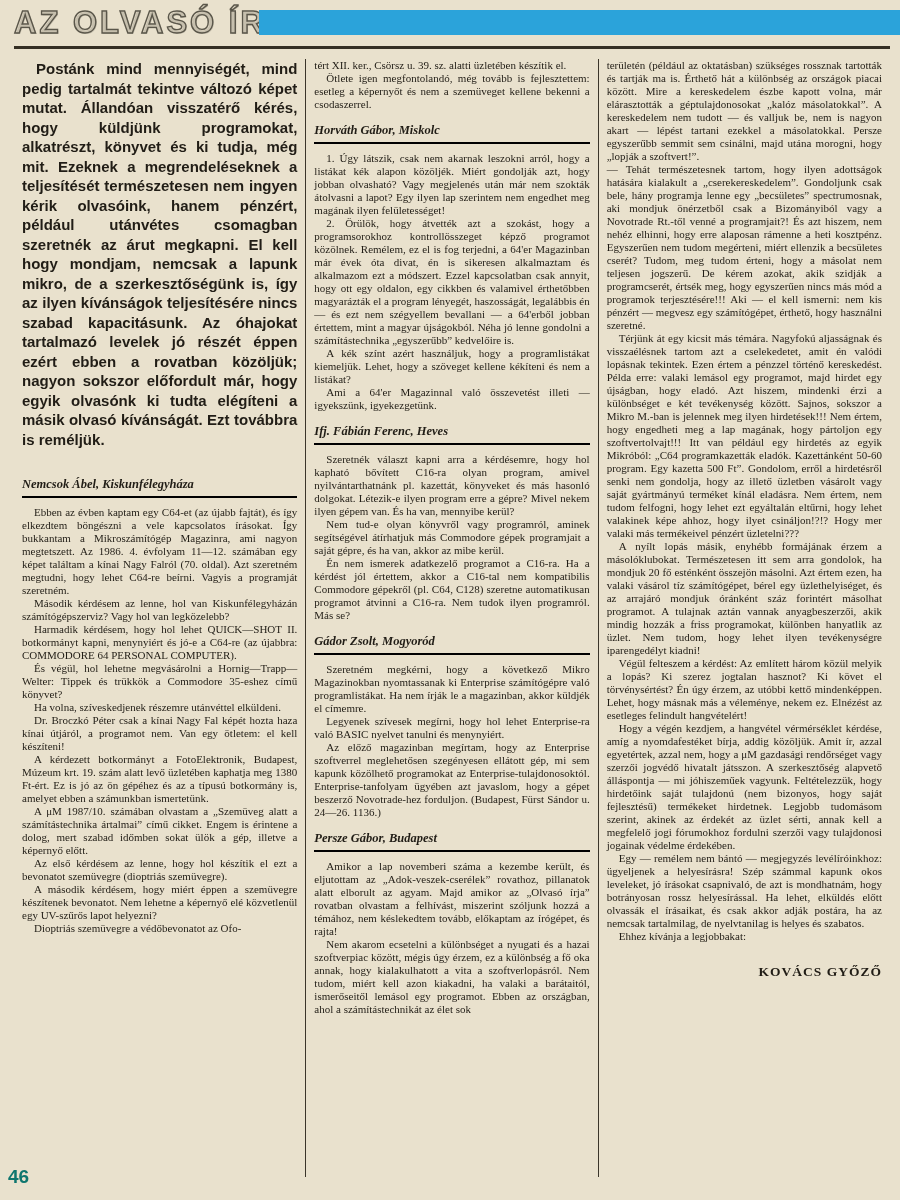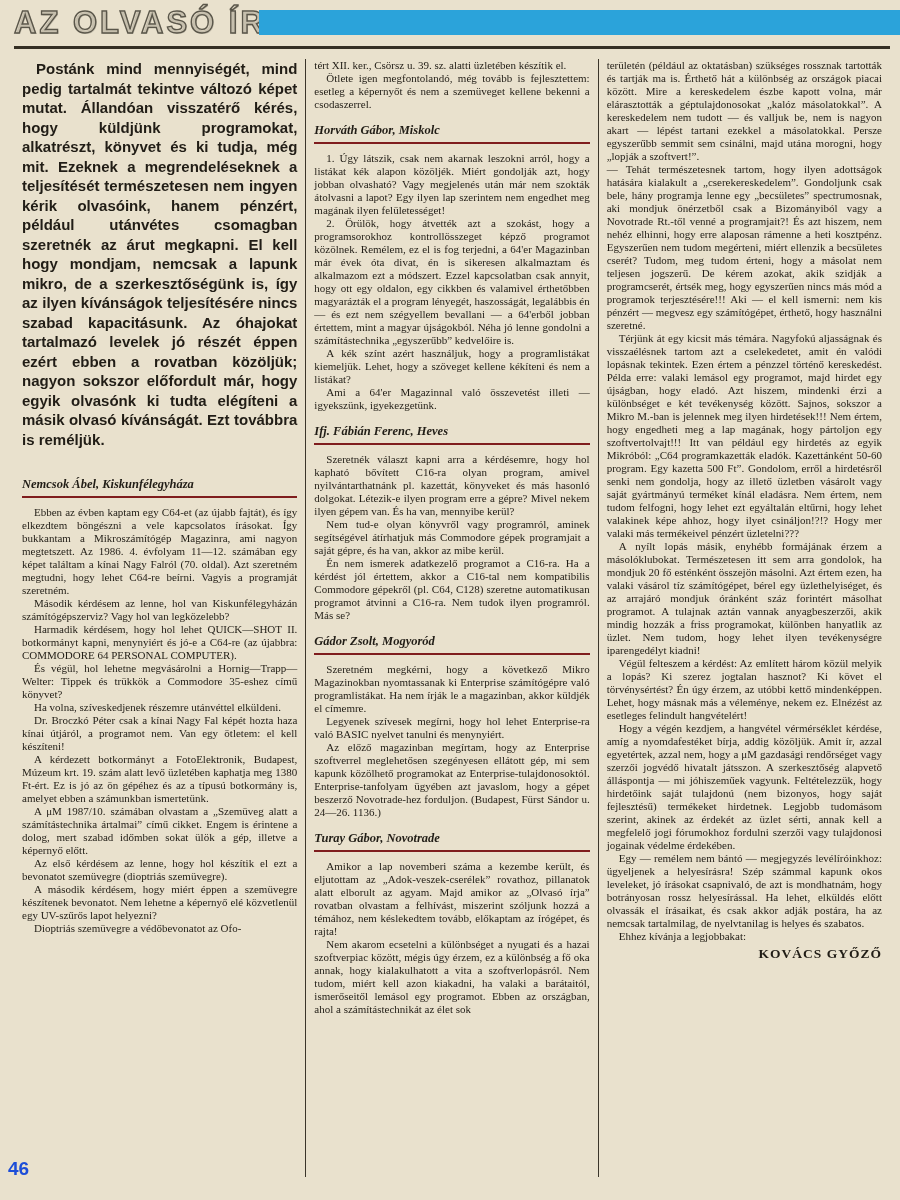--- a/index.html
+++ b/index.html
@@ -44,31 +44,31 @@
   .reply.noindent{text-indent:0;}
   .intro{
     font-family:"Liberation Sans", sans-serif;
     font-weight:bold;font-size:15px;line-height:19.5px;
     text-indent:14px;margin-bottom:16px;
   }
   .heading{
     font-weight:bold;font-style:italic;font-size:12.5px;
     text-align:left;text-indent:0;
     padding:13px 0 5px 0;margin-bottom:8px;
-    border-bottom:2px solid #7f1d1d;
+    border-bottom:2px solid #000000;
   }
   .sign{
     text-align:right;font-weight:bold;font-size:13.5px;letter-spacing:1px;
-    margin-top:4px;text-indent:0;
+    margin-top:22px;text-indent:0;
   }
 
   .page-number{
-    position:absolute;left:8px;bottom:20px;
+    position:absolute;left:8px;bottom:12px;
     font-family:"Liberation Sans", sans-serif;
-    font-weight:bold;font-size:19px;color:#1d4ed8;
+    font-weight:bold;font-size:19px;color:#0f766e;
   }
 </style>
 </head>
 <body>
 
 <div class="page">
 
   <div class="masthead">
     <div class="masthead-title">AZ OLVASÓ ÍRJA</div>
     <div class="masthead-bar"></div>
@@ -101,21 +101,21 @@
         <div class="block reply">A kék színt azért használjuk, hogy a programlistákat kiemeljük. Lehet, hogy a szöveget kellene kékíteni és nem a listákat?</div>
         <div class="block reply">Ami a 64'er Magazinnal való összevetést illeti — igyekszünk, igyekezgetünk.</div>
         <div class="block heading">Ifj. Fábián Ferenc, Heves</div>
         <div class="block para">Szeretnék választ kapni arra a kérdésemre, hogy hol kapható bővített C16-ra olyan program, amivel nyilvántarthatnánk pl. kazettát, könyveket és más hasonló dolgokat. Létezik-e ilyen program erre a gépre? Mivel nekem ilyen gépem van. És ha van, mennyibe kerül?</div>
         <div class="block para">Nem tud-e olyan könyvről vagy programról, aminek segítségével átírhatjuk más Commodore gépek programjait a saját gépre, és ha van, akkor az mibe kerül.</div>
         <div class="block reply">Én nem ismerek adatkezelő programot a C16-ra. Ha a kérdést jól értettem, akkor a C16-tal nem kompatibilis Commodore gépekről (pl. C64, C128) szeretne automatikusan programot átvinni a C16-ra. Nem tudok ilyen programról. Más se?</div>
         <div class="block heading">Gádor Zsolt, Mogyoród</div>
         <div class="block para">Szeretném megkérni, hogy a következő Mikro Magazinokban nyomtassanak ki Enterprise számítógépre való programlistákat. Ha nem írják le a magazinban, akkor küldjék el címemre.</div>
         <div class="block para">Legyenek szívesek megírni, hogy hol lehet Enterprise-ra való BASIC nyelvet tanulni és menynyiért.</div>
         <div class="block reply">Az előző magazinban megírtam, hogy az Enterprise szoftverrel meglehetősen szegényesen ellátott gép, mi sem kapunk közölhető programokat az Enterprise-tulajdonosoktól. Enterprise-tanfolyam ügyében azt javaslom, hogy a gépet beszerző Novotrade-hez forduljon. (Budapest, Fürst Sándor u. 24—26. 1136.)</div>
-        <div class="block heading">Turay Gábor, Novotrade</div>
+        <div class="block heading">Persze Gábor, Budapest</div>
         <div class="block para">Amikor a lap novemberi száma a kezembe került, és eljutottam az „Adok-veszek-cserélek” rovathoz, pillanatok alatt elborult az agyam. Majd amikor az „Olvasó írja” rovatban olvastam a felhívást, miszerint szóljunk hozzá a témához, nem késlekedtem tovább, előkaptam az írógépet, és rajta!</div>
         <div class="block para">Nem akarom ecsetelni a különbséget a nyugati és a hazai szoftverpiac között, mégis úgy érzem, ez a különbség a fő oka annak, hogy kialakulhatott a vita a szoftverlopásról. Nem tudom, miért kell azon kiakadni, ha valaki a barátaitól, ismerőseitől lemásol egy programot. Ebben az országban, ahol a számítástechnikát az élet sok</div>
       </div>
     <div class="col">
         <div class="block para noindent">területén (például az oktatásban) szükséges rossznak tartották és tartják ma is. Érthető hát a különbség az országok piacai között. Mire a kereskedelem észbe kapott volna, már elárasztották a géptulajdonosokat „kalóz másolatokkal”. A kereskedelem nem tudott — és valljuk be, nem is nagyon akart — lépést tartani ezekkel a másolatokkal. Persze egyszerűbb semmit sem csinálni, majd utána morogni, hogy „lopják a szoftvert!”.</div>
         <div class="block para noindent">— Tehát természetesnek tartom, hogy ilyen adottságok hatására kialakult a „cserekereskedelem”. Gondoljunk csak bele, hány programja lenne egy „becsületes” spectrumosnak, aki mondjuk önérzetből csak a Bizományiból vagy a Novotrade Rt.-től venné a programjait?! És azt hiszem, nem nehéz elhinni, hogy erre alaposan rámenne a heti kosztpénz. Egyszerűen nem tudom megérteni, miért ellenzik a becsületes cserét? Tudom, meg tudom érteni, hogy a másolat nem teljesen jogszerű. De kérem azokat, akik szidják a programcserét, értsék meg, hogy egyszerűen nincs más mód a programok terjesztésére!!! Aki — el kell ismerni: nem kis pénzért — megvesz egy számítógépet, érthető, hogy használni szeretné.</div>
         <div class="block para">Térjünk át egy kicsit más témára. Nagyfokú aljasságnak és visszaélésnek tartom azt a cselekedetet, amit én valódi lopásnak tekintek. Ezen értem a pénzzel történő kereskedést. Példa erre: valaki lemásol egy programot, majd hirdet egy újságban, hogy eladó. Azt hiszem, mindenki érzi a különbséget e két tevékenység között. Sajnos, sokszor a Mikro M.-ban is jelennek meg ilyen hirdetések!!! Nem értem, hogy engedheti meg a lap magának, hogy pártoljon egy szoftvertolvajt!!! Itt van például egy hirdetés az egyik Mikróból: „C64 programkazetták eladók. Kazettánként 50-60 program. Egy kazetta 500 Ft”. Gondolom, erről a hirdetésről senki nem gondolja, hogy az illető üzletben vásárolt vagy saját gyártmányú terméket kínál eladásra. Nem értem, nem tudom felfogni, hogy lehet ezt egyáltalán eltűrni, hogy lehet valakinek képe ahhoz, hogy ilyet csináljon!?!? Hogy mer valaki más termékeivel pénzért üzletelni???</div>
         <div class="block para">A nyílt lopás másik, enyhébb formájának érzem a másolóklubokat. Természetesen itt sem arra gondolok, ha mondjuk 20 fő esténként összejön másolni. Azt értem ezen, ha valaki vásárol tíz számítógépet, bérel egy üzlethelyiséget, és az arrajáró mondjuk óránként száz forintért másolhat programot. A tulajnak aztán vannak anyagbeszerzői, akik mindig hozzák a friss programokat, különben hanyatlik az üzlet. Nem tudom, hogy lehet ilyen tevékenységre iparengedélyt kiadni!</div>
         <div class="block para">Végül felteszem a kérdést: Az említett három közül melyik a lopás? Ki szerez jogtalan hasznot? Ki követ el törvénysértést? Én úgy érzem, az utóbbi kettő mindenképpen. Lehet, hogy másnak más a véleménye, nekem ez. Elnézést az esetleges felindult hangvételért!</div>
         <div class="block reply">Hogy a végén kezdjem, a hangvétel vérmérséklet kérdése, amíg a nyomdafestéket bírja, addig közöljük. Amit ír, azzal egyetértek, azzal nem, hogy a μM gazdasági rendőrséget vagy szerzői jogvédő hivatalt játsszon. A szerkesztőség alapvető álláspontja — mi jóhiszeműek vagyunk. Feltételezzük, hogy hirdetőink saját tulajdonú (nem bizonyos, hogy saját fejlesztésű) termékeket hirdetnek. Legjobb tudomásom szerint, akinek az érdekét az üzlet sérti, annak kell a megfelelő jogi fórumokhoz fordulni szerzői vagy tulajdonosi jogainak védelme érdekében.</div>

